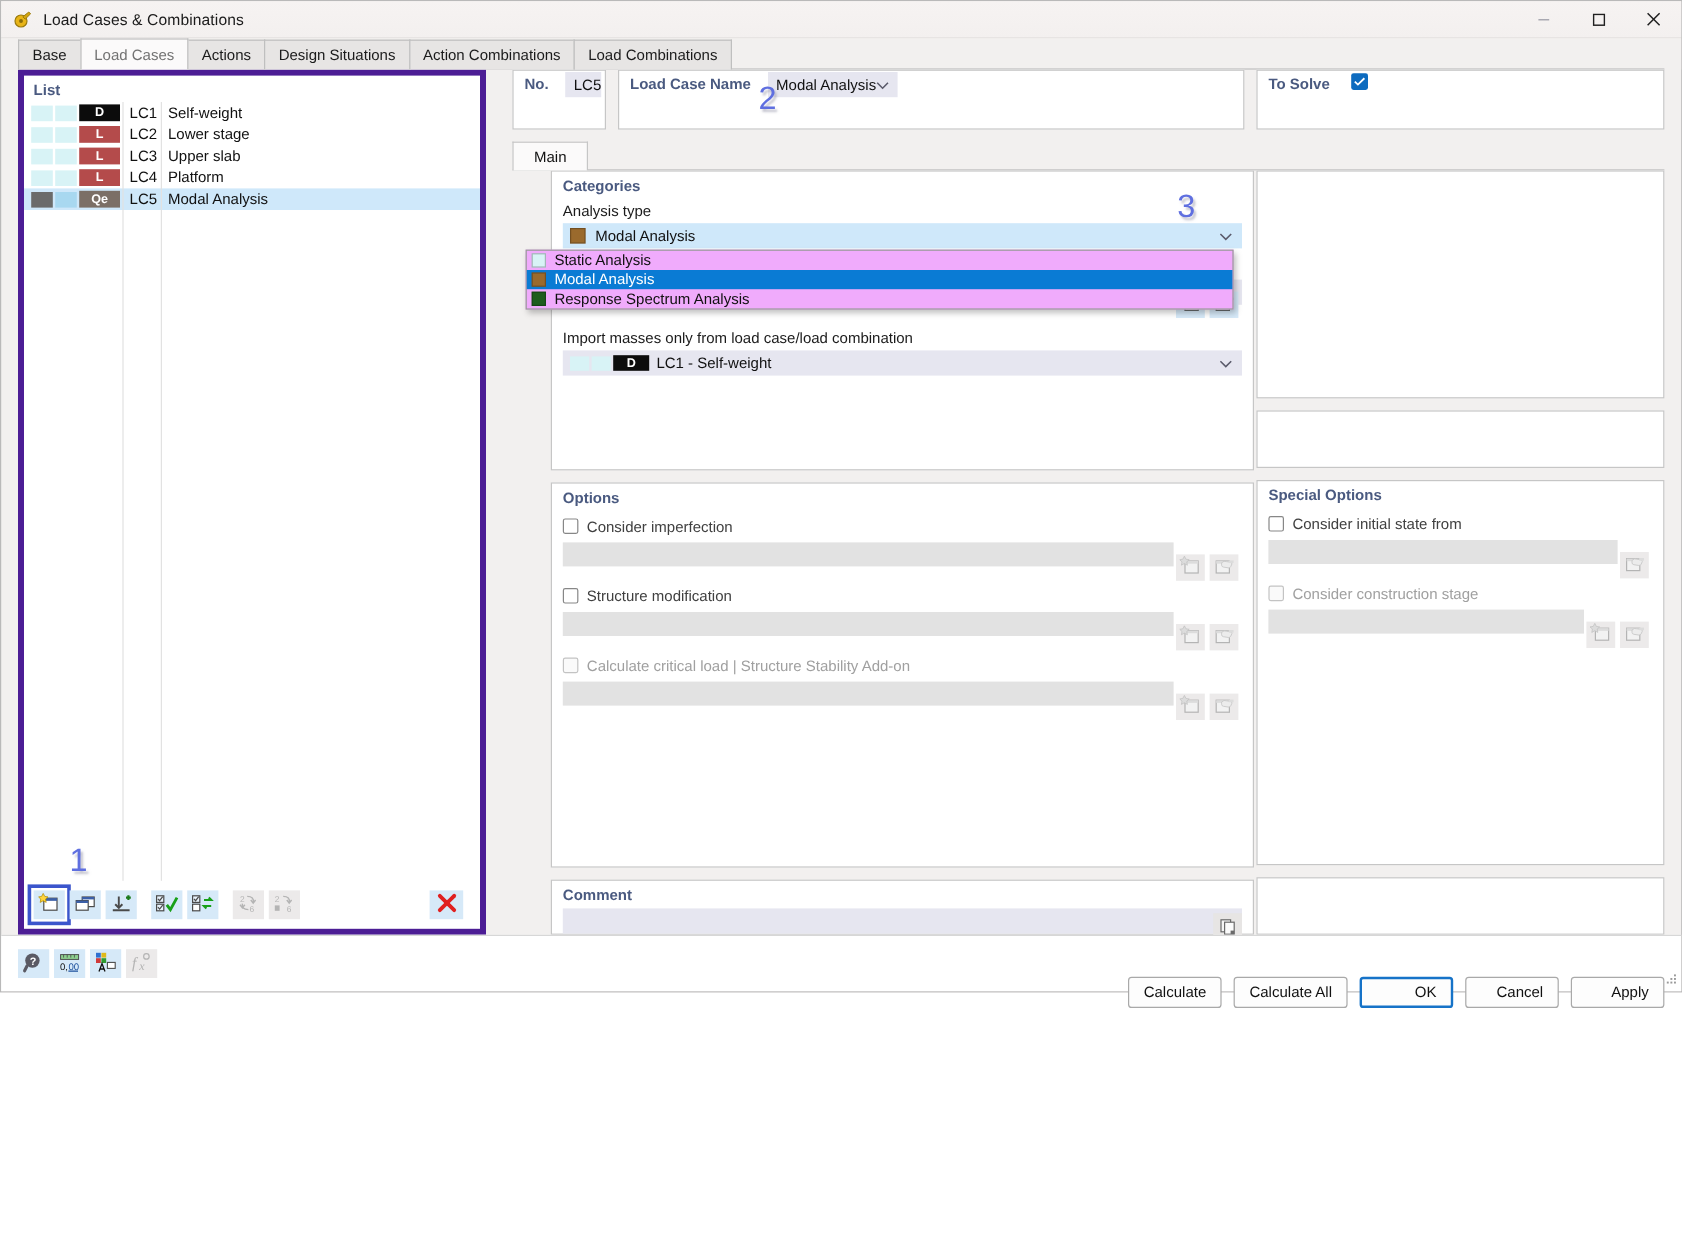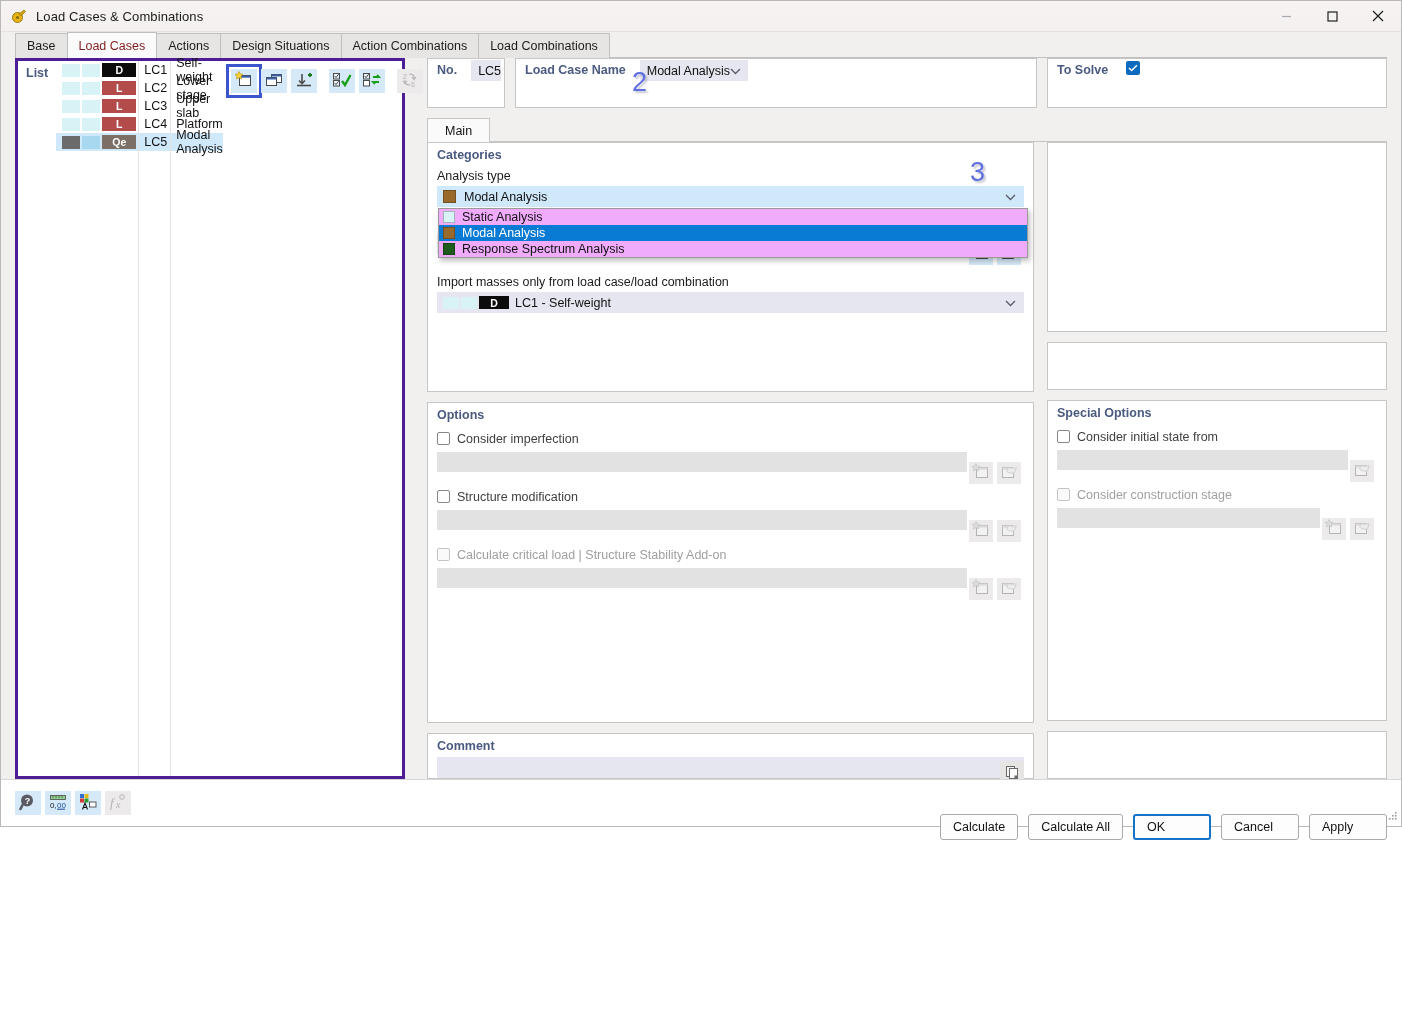--- a/index.html
+++ b/index.html
@@ -60,37 +60,37 @@
     display:flex; align-items:center;
     font-size: 12.5px; color:#1b1b1b;
     background: #e7e5e4;
     border: 1px solid #bfbfbf;
     border-bottom: none;
     margin-right: -1px;
     position: relative; z-index:1;
   }
   .tab.active {
     background: #fbfafa; z-index: 3; height: 26px;
-    color:#7f1d1d;
+    color:#737373;
   }
 
   
   #body {
     flex: 1; display:flex;
     padding: 0 14px 0 14px;
     gap: 0;
     min-height: 0;
   }
 
   
   #leftpanel {
     width: 390px; min-width:390px;
     background:#fff;
-    border:3px solid #4c1d95;
-    display:flex; 
+    border:5px solid #4c1d95;
+    display:flex; flex-direction:column;
     position: relative;
   }
   .panel-caption {
     color:#4a5a80; font-size:12.5px; font-weight:bold;
     padding: 5px 8px 3px 8px;
   }
   #listrows { flex:1; position:relative; }
   .lc-row {
     display:flex; align-items:center; height:18px;
     font-size:12.5px; color:#111;
@@ -176,21 +176,21 @@
   }
 
   
   #innertabstrip { height:24px; display:flex; align-items:flex-end; margin-top:10px; position:relative;}
   #innertabstrip::after{content:'';position:absolute;left:0;right:0;bottom:0;height:1px;background:#c6c6c6;}
   .itab {
     height:24px;padding:0 17px;display:flex;align-items:center;
     background:#fbfafa;border:1px solid #c6c6c6;border-bottom:none;
     font-size:12.5px;color:#111;position:relative;z-index:2;
   }
-  #innerbody { flex:1; display:flex; gap:13px; min-height:0; padding-top:0;}
+  #innerbody { flex:1; display:flex; gap:2px; min-height:0; padding-top:0;margin-left:32px;}
   #maincol { flex:1; display:flex; flex-direction:column; gap:10px; min-width:0;}
   #sidecol { width:340px; min-width:340px; display:flex; flex-direction:column; gap:10px;}
 
   .groupbox { background:#fff; border:1px solid #c6c6c6; position:relative; }
   .groupbox > .gcap {
     color:#4a5a80; font-size:12.5px; font-weight:bold; padding:5px 9px 4px 9px;
   }
   .flabel { font-size:12.5px; color:#1b1b1b; padding:3px 9px 3px 9px; }
   .combo {
     margin: 0 9px; height:21px; background:#e6e6f0;
@@ -259,21 +259,21 @@
   .bbtn {
     width:26px;height:24px;background:#d6e9f8;
     display:flex;align-items:center;justify-content:center;
   }
   .bbtn.dis { background:#eceaea; }
   #dlgbuttons { margin-left:auto; display:flex; gap:10px; }
   .dlgbtn {
     min-width:78px; height:26px; padding:0 12px;
     background:#fdfdfd; border:1px solid #a9a9a9; border-radius:3px;
     font-size:12.5px; color:#111;
-    display:flex;align-items:center;justify-content:flex-start;margin-top:48px;
+    display:flex;align-items:center;justify-content:flex-end;margin-top:48px;
   }
   .dlgbtn.default { border:2px solid #1673c8; }
 
   .chev-svg { width:11px; height:7px; }
   .resize-grip { position:absolute; right:3px; bottom:2px; }
 </style>
 </head>
 <body>
 
 <div id="window">

